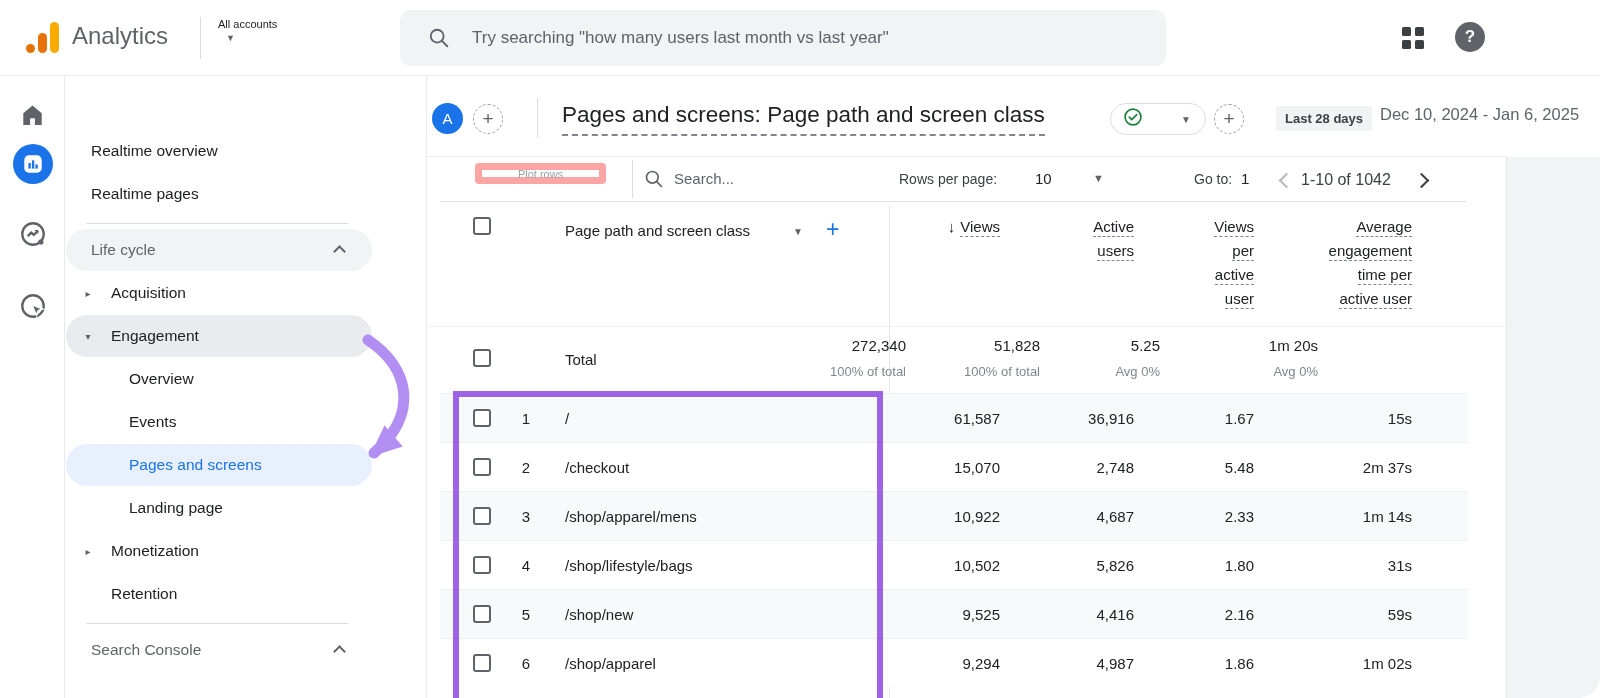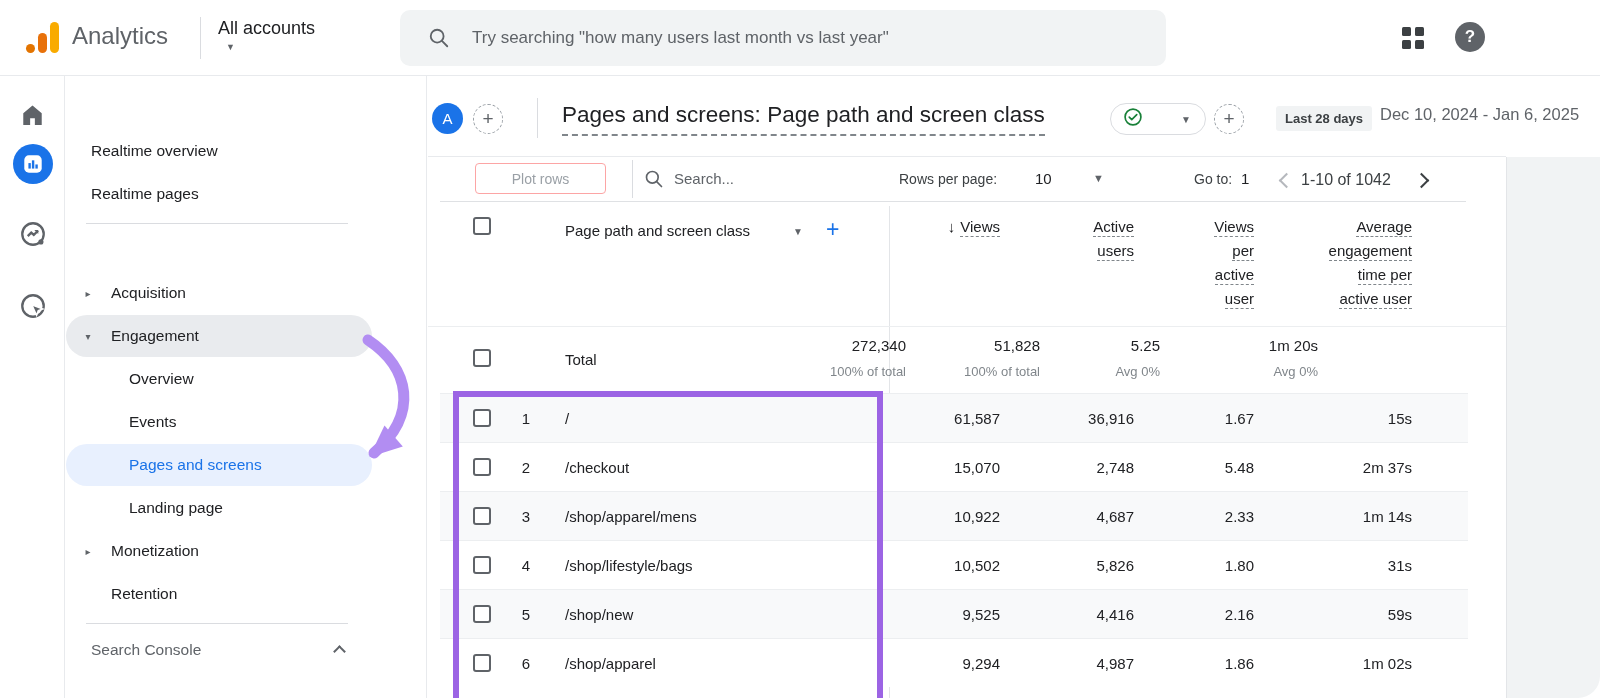--- a/index.html
+++ b/index.html
@@ -9,21 +9,21 @@
 
   
   .topbar { position:absolute; left:0; top:0; width:1600px; height:76px; background:#fff; border-bottom:1px solid #e8eaed; }
   .logo { position:absolute; left:26px; top:22px; display:flex; align-items:flex-end; gap:3px; height:31px; }
   .logo-dot  { width:9px; height:9px; border-radius:50%; background:#e37400; }
   .logo-mid  { width:9px; height:20px; border-radius:4.5px; background:#e8710a; }
   .logo-tall { width:9px; height:31px; border-radius:4.5px; background:#f9ab00; }
   .brand { position:absolute; left:72px; top:22px; font-size:24px; color:#5f6368; }
   .tb-divider { position:absolute; left:200px; top:17px; width:1px; height:42px; background:#dadce0; }
   .account { position:absolute; left:218px; top:18px; }
-  .account-label { font-size:18px; color:#202124; }
+  .account-label { font-size:11px; color:#202124; }
   .account-caret { font-size:9px; color:#5f6368; margin-top:3px; margin-left:8px; }
   .search-pill { position:absolute; left:400px; top:10px; width:766px; height:56px; background:#f1f3f4; border-radius:10px; display:flex; align-items:center; padding-left:28px; }
   .search-glyph { margin-right:22px; display:flex; }
   .search-placeholder { font-size:17px; color:#5f6368; }
   .apps-grid { position:absolute; left:1402px; top:27px; width:22px; height:22px; display:grid; grid-template-columns:1fr 1fr; gap:4px; }
   .apps-grid span { background:#3c4043; border-radius:1.5px; }
   .help-btn { position:absolute; left:1455px; top:22px; width:30px; height:30px; border-radius:50%; background:#5f6368; color:#fff; font-size:17px; font-weight:bold; display:flex; align-items:center; justify-content:center; }
 
   
   .rail { position:absolute; left:0; top:76px; width:65px; height:622px; background:#fff; border-right:1px solid #e8eaed; }
@@ -62,21 +62,21 @@
   .hdr-divider { position:absolute; left:109px; top:22px; width:1px; height:40px; background:#dadce0; }
   .report-title { position:absolute; left:134px; top:26px; font-size:22.5px; color:#202124; border-bottom:2px dashed #80868b; padding-bottom:6px; white-space:nowrap; }
   .check-pill { position:absolute; left:682px; top:27px; width:96px; height:32px; border:1px solid #dadce0; border-radius:16px; display:flex; align-items:center; padding:0 14px 0 12px; justify-content:space-between; background:#fff; }
   .pill-caret { font-size:10px; color:#5f6368; }
   .date-badge { position:absolute; left:848px; top:30px; background:#f1f3f4; color:#3c4043; font-size:13px; font-weight:600; padding:5px 9px; border-radius:3px; white-space:nowrap; }
   .date-range { position:absolute; left:952px; top:29px; font-size:16.5px; color:#5f6368; white-space:nowrap; }
 
   
   .card-top-border { position:absolute; left:0; top:80px; width:1078px; height:1px; background:#e8eaed; }
   .right-gutter { position:absolute; left:1078px; top:81px; width:94px; height:541px; background:#f1f3f4; border-left:1px solid #e3e5e8; }
-  .plot-rows-btn { position:absolute; left:47px; top:87px; width:131px; height:31px; border:1px solid #fca5a5; border-radius:4px; color:#9aa0a6; font-size:14px; display:flex; align-items:center; justify-content:center; background:#fff; }
+  .plot-rows-btn { position:absolute; left:47px; top:87px; width:131px; height:21px; border:7px solid #fca5a5; border-radius:4px; color:#9aa0a6; font-size:11px; display:flex; align-items:center; justify-content:center; background:#fff; }
   .tool-divider { position:absolute; left:204px; top:84px; width:1px; height:38px; background:#dadce0; }
   .tool-search-icon { position:absolute; left:216px; top:93px; display:flex; }
   .tool-search-ph { position:absolute; left:246px; top:94px; font-size:15px; color:#5f6368; }
   .tool-label { position:absolute; top:95px; font-size:14px; color:#3c4043; }
   .rpp-label { left:471px; }
   .rpp-value { position:absolute; left:607px; top:94px; font-size:15px; color:#202124; }
   .rpp-caret { position:absolute; left:665px; top:96px; font-size:11px; color:#5f6368; }
   .goto-label { left:738px;margin-left:28px; }
   .goto-value { position:absolute; left:813px; top:94px; font-size:15px; color:#202124; }
   .pag-range { position:absolute; left:873px; top:95px; font-size:16px; color:#3c4043; }
@@ -187,20 +187,24 @@
   <div class="sidebar">
     <div class="side-item pad-l1" style="top:54px">
         <span class="side-label">Realtime overview</span>
       </div>
     <div class="side-item pad-l1" style="top:97px">
         <span class="side-label">Realtime pages</span>
       </div>
 
     <div class="side-divider" style="top:147px"></div>
 
+    <div class="side-item pad-l1 sec-header" style="top:153px">
+      <span class="side-label">Life cycle</span>
+      <span class="sec-chevron"></span>
+    </div>
 
     <div class="side-item pad-l2" style="top:196px">
       <span class="tri">▸</span>
       <span class="side-label">Acquisition</span>
     </div>
 
     <div class="side-item pad-l2 expanded-bg" style="top:239px">
       <span class="tri">▾</span>
       <span class="side-label">Engagement</span>
     </div>

